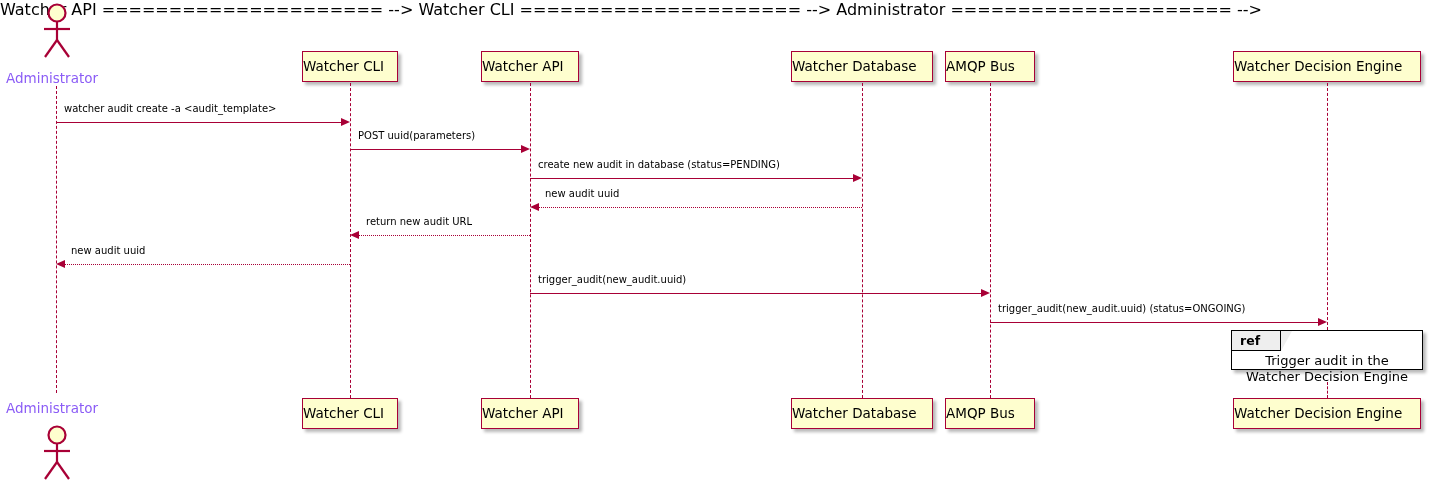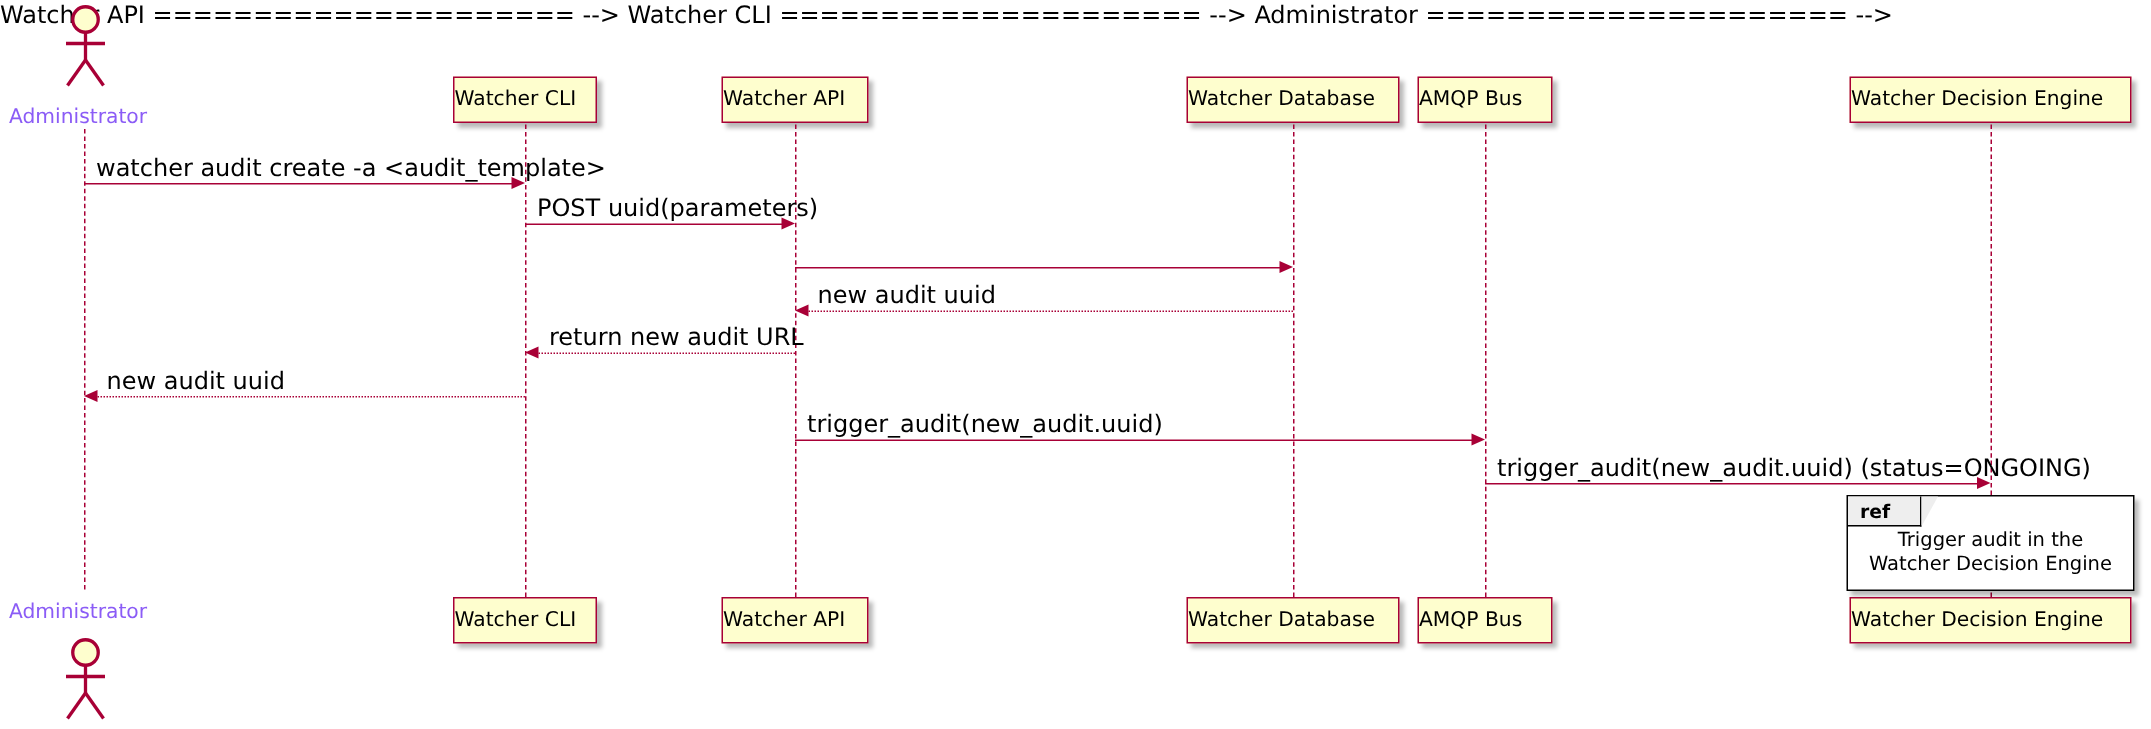--- a/index.html
+++ b/index.html
@@ -46,21 +46,21 @@
   .arrowhead{
     position:absolute;
     width:0;height:0;
     border-top:4.5px solid transparent;
     border-bottom:4.5px solid transparent;
   }
   .arrowhead.right{border-left:9px solid #A80036;}
   .arrowhead.left{border-right:9px solid #A80036;}
   .msg-label{
     position:absolute;
-    font-size:16px;
+    font-size:10px;
     color:#000;
     white-space:nowrap;
     line-height:1;
   }
 
   
   .refbox{
     position:absolute;
     background:#FFFFFF;
     border:1.5px solid #000000;
@@ -150,20 +150,21 @@
   <div class="msg-label" style="left:64px;top:104px;">watcher audit create -a &lt;audit_template&gt;</div>
   <div class="msg-line" style="left:56px;top:122px;width:286px;"></div>
   <div class="arrowhead right" style="left:341px;top:117.5px;"></div>
 
   
   <div class="msg-label" style="left:358px;top:131px;">POST uuid(parameters)</div>
   <div class="msg-line" style="left:350px;top:149px;width:172px;"></div>
   <div class="arrowhead right" style="left:521px;top:144.5px;"></div>
 
   
+  <div class="msg-label" style="left:538px;top:160px;">create new audit in database (status=PENDING)</div>
   <div class="msg-line" style="left:530px;top:178px;width:324px;"></div>
   <div class="arrowhead right" style="left:853px;top:173.5px;"></div>
 
    Watcher API ===================== --&gt;
   <div class="msg-label" style="left:545px;top:189px;">new audit uuid</div>
   <div class="msg-line dotted" style="left:539px;top:207px;width:323px;"></div>
   <div class="arrowhead left" style="left:530px;top:202.5px;"></div>
 
    Watcher CLI ===================== --&gt;
   <div class="msg-label" style="left:366px;top:217px;text-align:right;">return new audit URL</div>
@@ -179,21 +180,21 @@
   <div class="msg-label" style="left:538px;top:275px;">trigger_audit(new_audit.uuid)</div>
   <div class="msg-line" style="left:530px;top:293px;width:452px;"></div>
   <div class="arrowhead right" style="left:981px;top:288.5px;"></div>
 
   
   <div class="msg-label" style="left:998px;top:304px;">trigger_audit(new_audit.uuid) (status=ONGOING)</div>
   <div class="msg-line" style="left:990px;top:322px;width:329px;"></div>
   <div class="arrowhead right" style="left:1318px;top:317.5px;"></div>
 
   
-  <div class="refbox" style="left:1231px;top:330px;width:192px;height:64px;">
+  <div class="refbox" style="left:1231px;top:330px;width:192px;height:40px;">
     <div class="ref-tab" style="width:49px;">ref</div>
     <div class="ref-tab-cut" style="left:49px;"></div>
     <div class="ref-body" style="top:22px;">Trigger audit in the</div>
     <div class="ref-body" style="top:38px;">Watcher Decision Engine</div>
   </div>
 
   
   <div class="pbox" style="left:302px;top:398px;width:96px;height:31px;">
     <span>Watcher CLI</span>
   </div>

